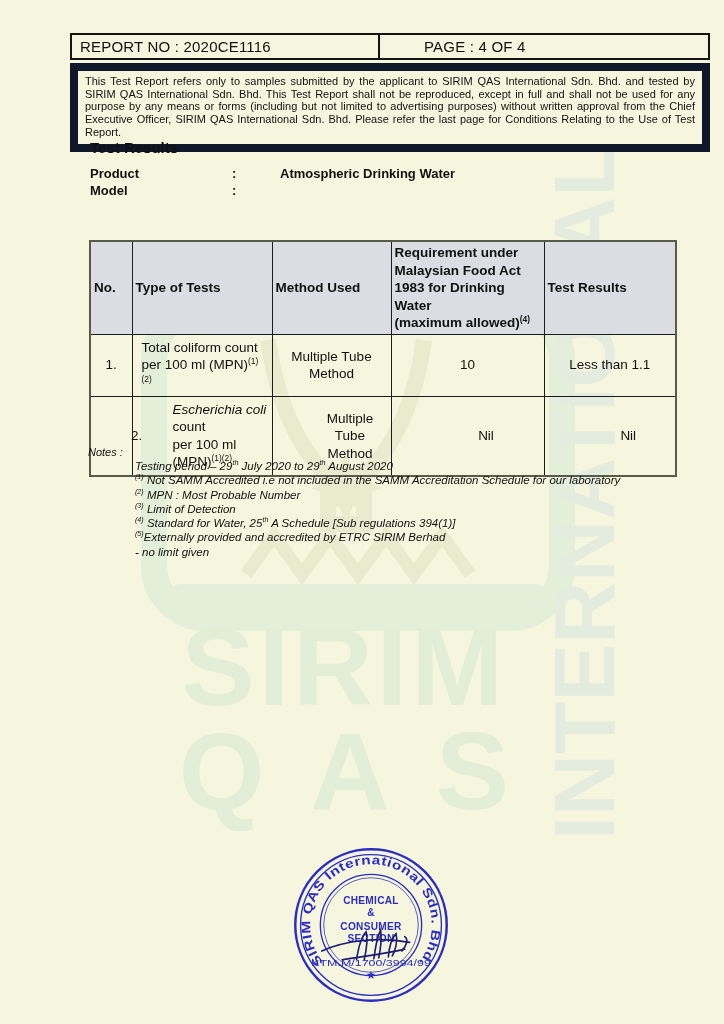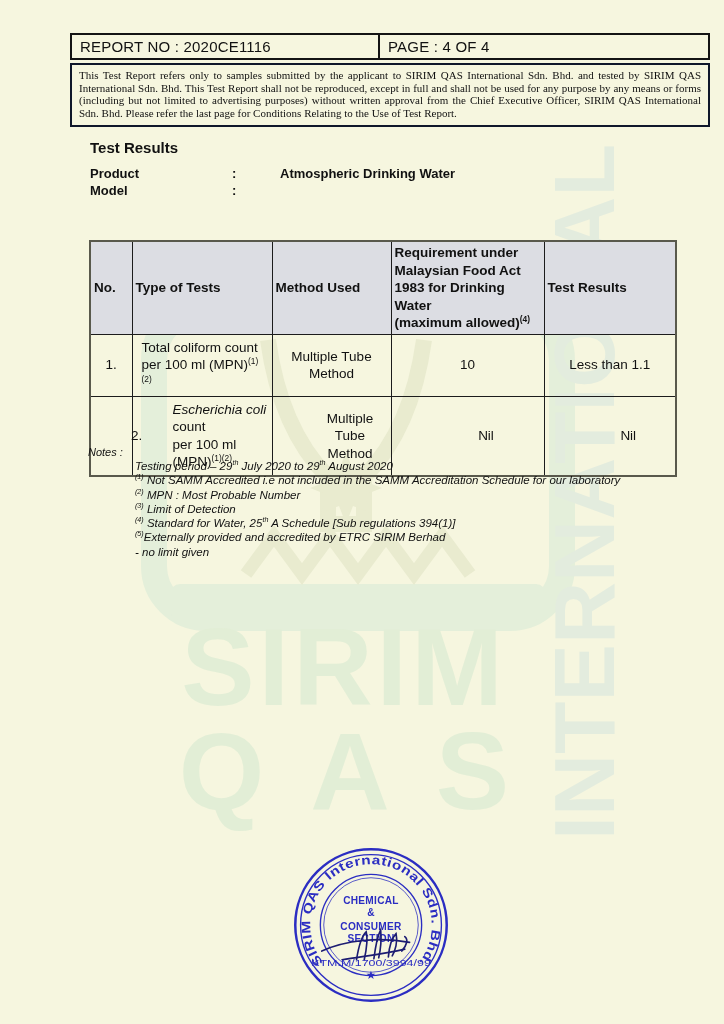--- a/index.html
+++ b/index.html
@@ -25,33 +25,33 @@
   .wm-intl  {
     left:224px; top:446px; width:720px; height:92px;
     font-size:86px; font-weight:800; color:#e3ecde; text-align:center;
     line-height:92px; white-space:nowrap;
     transform:rotate(-90deg);
   }
 
   
   .report-box {
     left:70px; top:33px; width:640px; height:27px;
-    border:2px solid #141414; display:flex; z-index:1; background:transparent;
+    border:2px solid #141414; display:flex; z-index:1; background:transparent;gap:36px;
   }
   .report-box .cell {
     display:flex; align-items:center; padding-left:8px;
     font-size:15px; letter-spacing:0.2px;
   }
   .report-box .cell.left { width:308px; border-right:2px solid #141414; }
   .report-box .cell.right { flex:1;text-align:right; }
 
   .disclaimer-box {
     left:70px; top:63px; width:640px;
-    border:2px solid #0f172a; padding:4px 7px 5px 7px;
-    font-size:11px; line-height:12.7px; text-align:justify; z-index:1;font-family:Liberation Serif, serif;
+    border:8px solid #0f172a; padding:4px 7px 5px 7px;
+    font-size:11px; line-height:12.7px; text-align:justify; z-index:1;
   }
 
   .section-title { left:90px; top:139px; font-size:15px; font-weight:bold; z-index:1; }
 
   .pm-grid {
     left:90px; top:166px; z-index:1;
     display:grid; grid-template-columns:142px 48px auto; row-gap:1px;
     font-size:13px; font-weight:bold; line-height:16px;
   }
 

